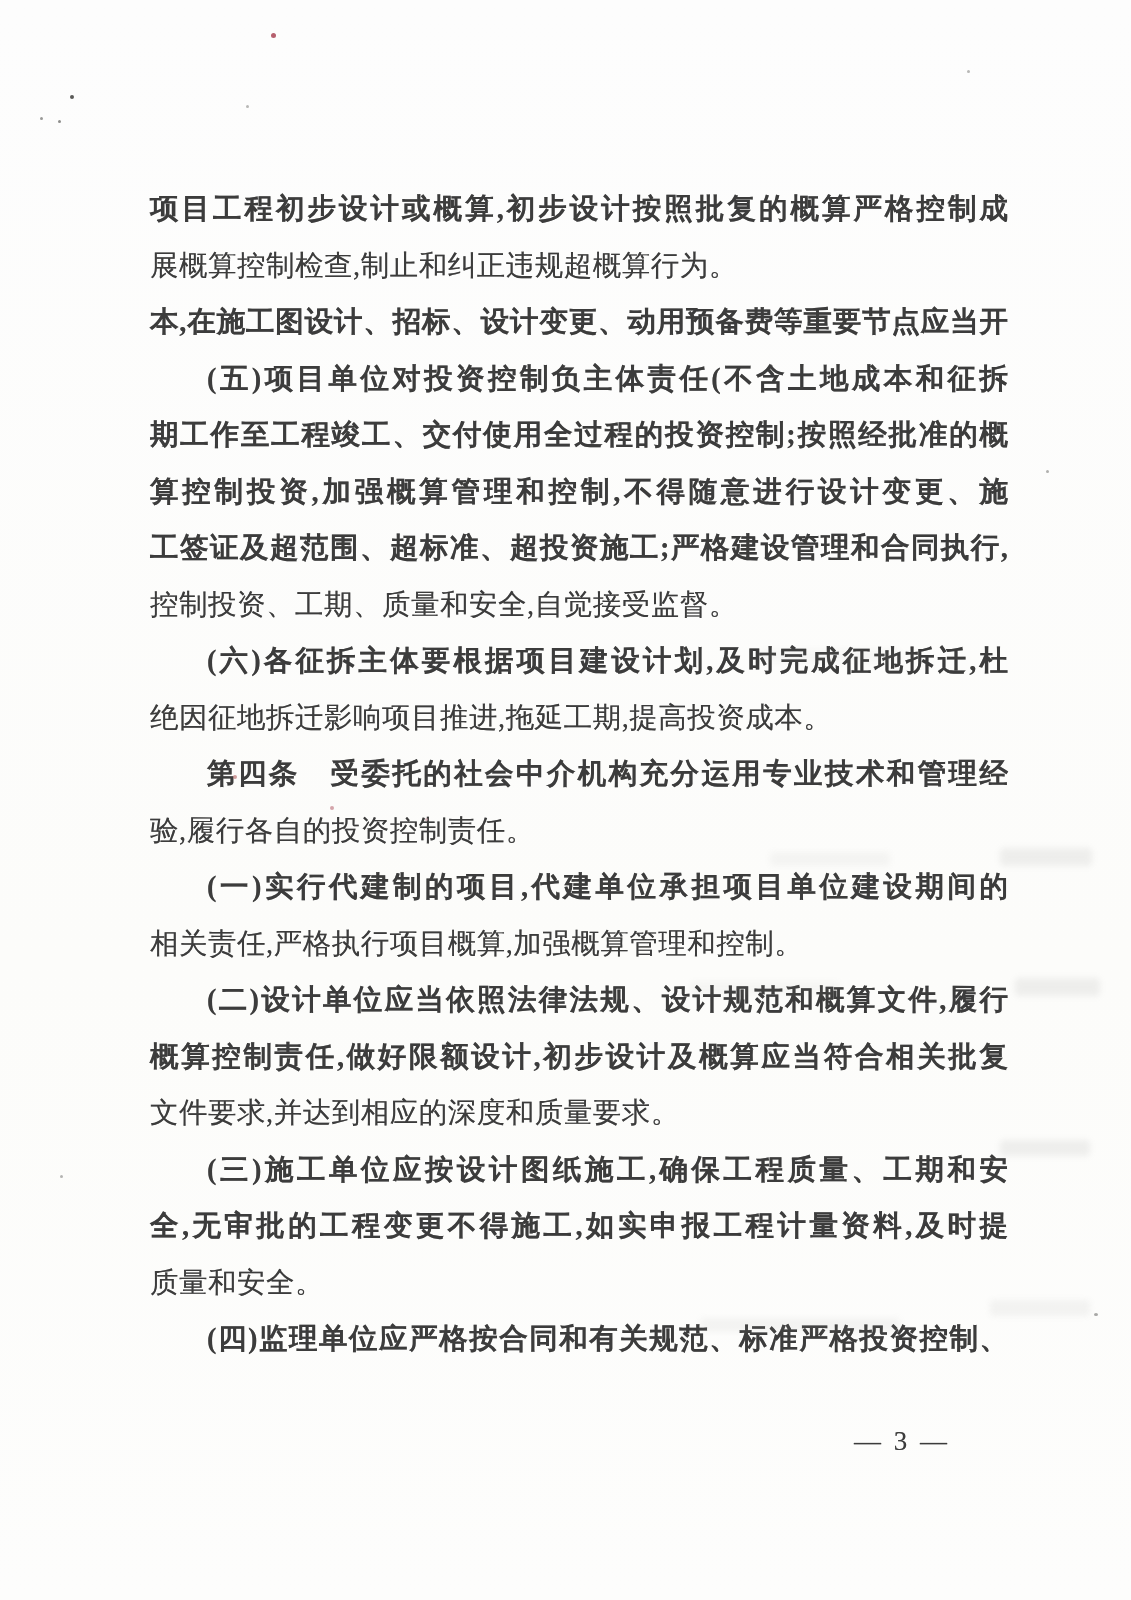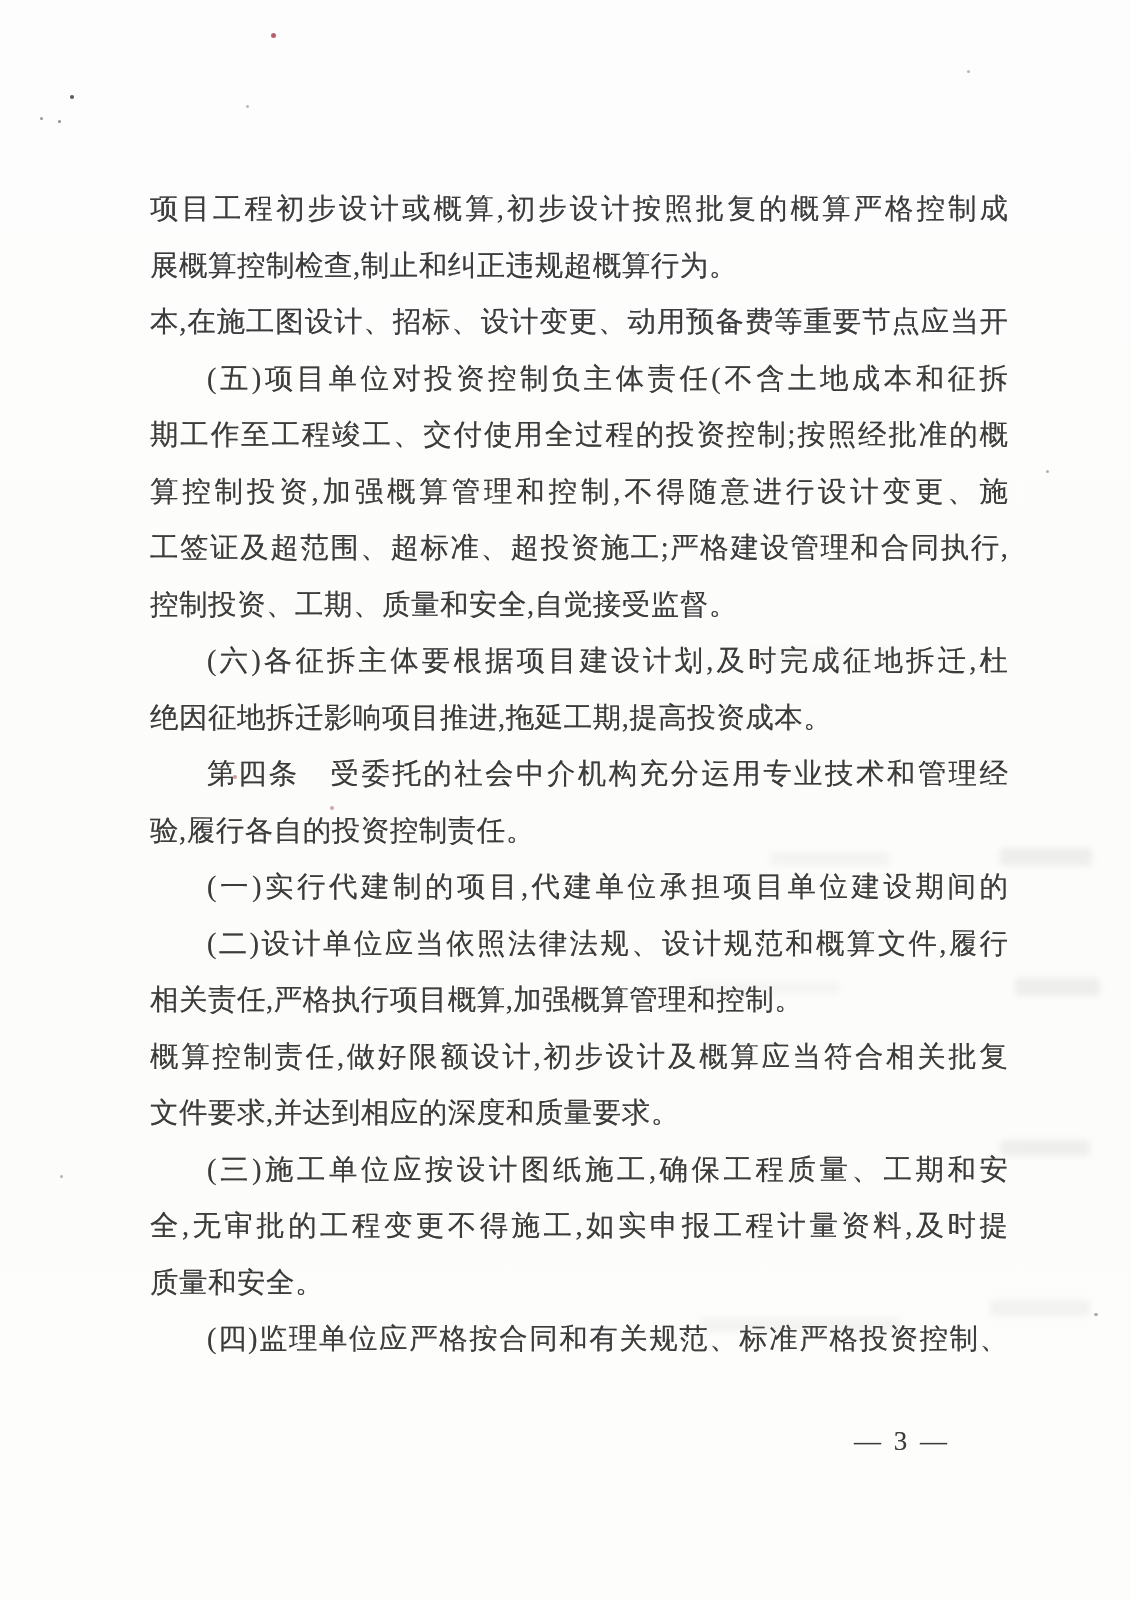--- a/index.html
+++ b/index.html
@@ -33,20 +33,21 @@
     white-space: nowrap;
     letter-spacing: 0.5px;
     text-shadow: 0 0 0.6px rgba(60,60,60,0.55);
   }
   .line.fill {
     white-space: normal;
     text-align: justify;
     text-align-last: justify;
     text-justify: inter-ideograph;
     letter-spacing: 0;
+    font-weight: bold;
   }
   .line.indent {
     text-indent: 57px;
   }
   .page-number {
     position: absolute;
     top: 1424px;
     right: 181px;
     height: 34px;
     line-height: 34px;
@@ -79,22 +80,22 @@
     <div class="line fill indent">(五)项目单位对投资控制负主体责任(不含土地成本和征拆</div>
     <div class="line fill">期工作至工程竣工、交付使用全过程的投资控制;按照经批准的概</div>
     <div class="line fill">算控制投资,加强概算管理和控制,不得随意进行设计变更、施</div>
     <div class="line fill">工签证及超范围、超标准、超投资施工;严格建设管理和合同执行,</div>
     <div class="line">控制投资、工期、质量和安全,自觉接受监督。</div>
     <div class="line fill indent">(六)各征拆主体要根据项目建设计划,及时完成征地拆迁,杜</div>
     <div class="line">绝因征地拆迁影响项目推进,拖延工期,提高投资成本。</div>
     <div class="line fill indent">第四条　受委托的社会中介机构充分运用专业技术和管理经</div>
     <div class="line">验,履行各自的投资控制责任。</div>
     <div class="line fill indent">(一)实行代建制的项目,代建单位承担项目单位建设期间的</div>
+    <div class="line">相关责任,严格执行项目概算,加强概算管理和控制。</div>
     <div class="line fill indent">(二)设计单位应当依照法律法规、设计规范和概算文件,履行</div>
-    <div class="line">相关责任,严格执行项目概算,加强概算管理和控制。</div>
     <div class="line fill">概算控制责任,做好限额设计,初步设计及概算应当符合相关批复</div>
     <div class="line">文件要求,并达到相应的深度和质量要求。</div>
     <div class="line fill indent">(三)施工单位应按设计图纸施工,确保工程质量、工期和安</div>
     <div class="line fill">全,无审批的工程变更不得施工,如实申报工程计量资料,及时提</div>
     <div class="line">质量和安全。</div>
     <div class="line fill indent">(四)监理单位应严格按合同和有关规范、标准严格投资控制、</div>
   </div>
 
   <div class="page-number">— 3 —</div>
 

